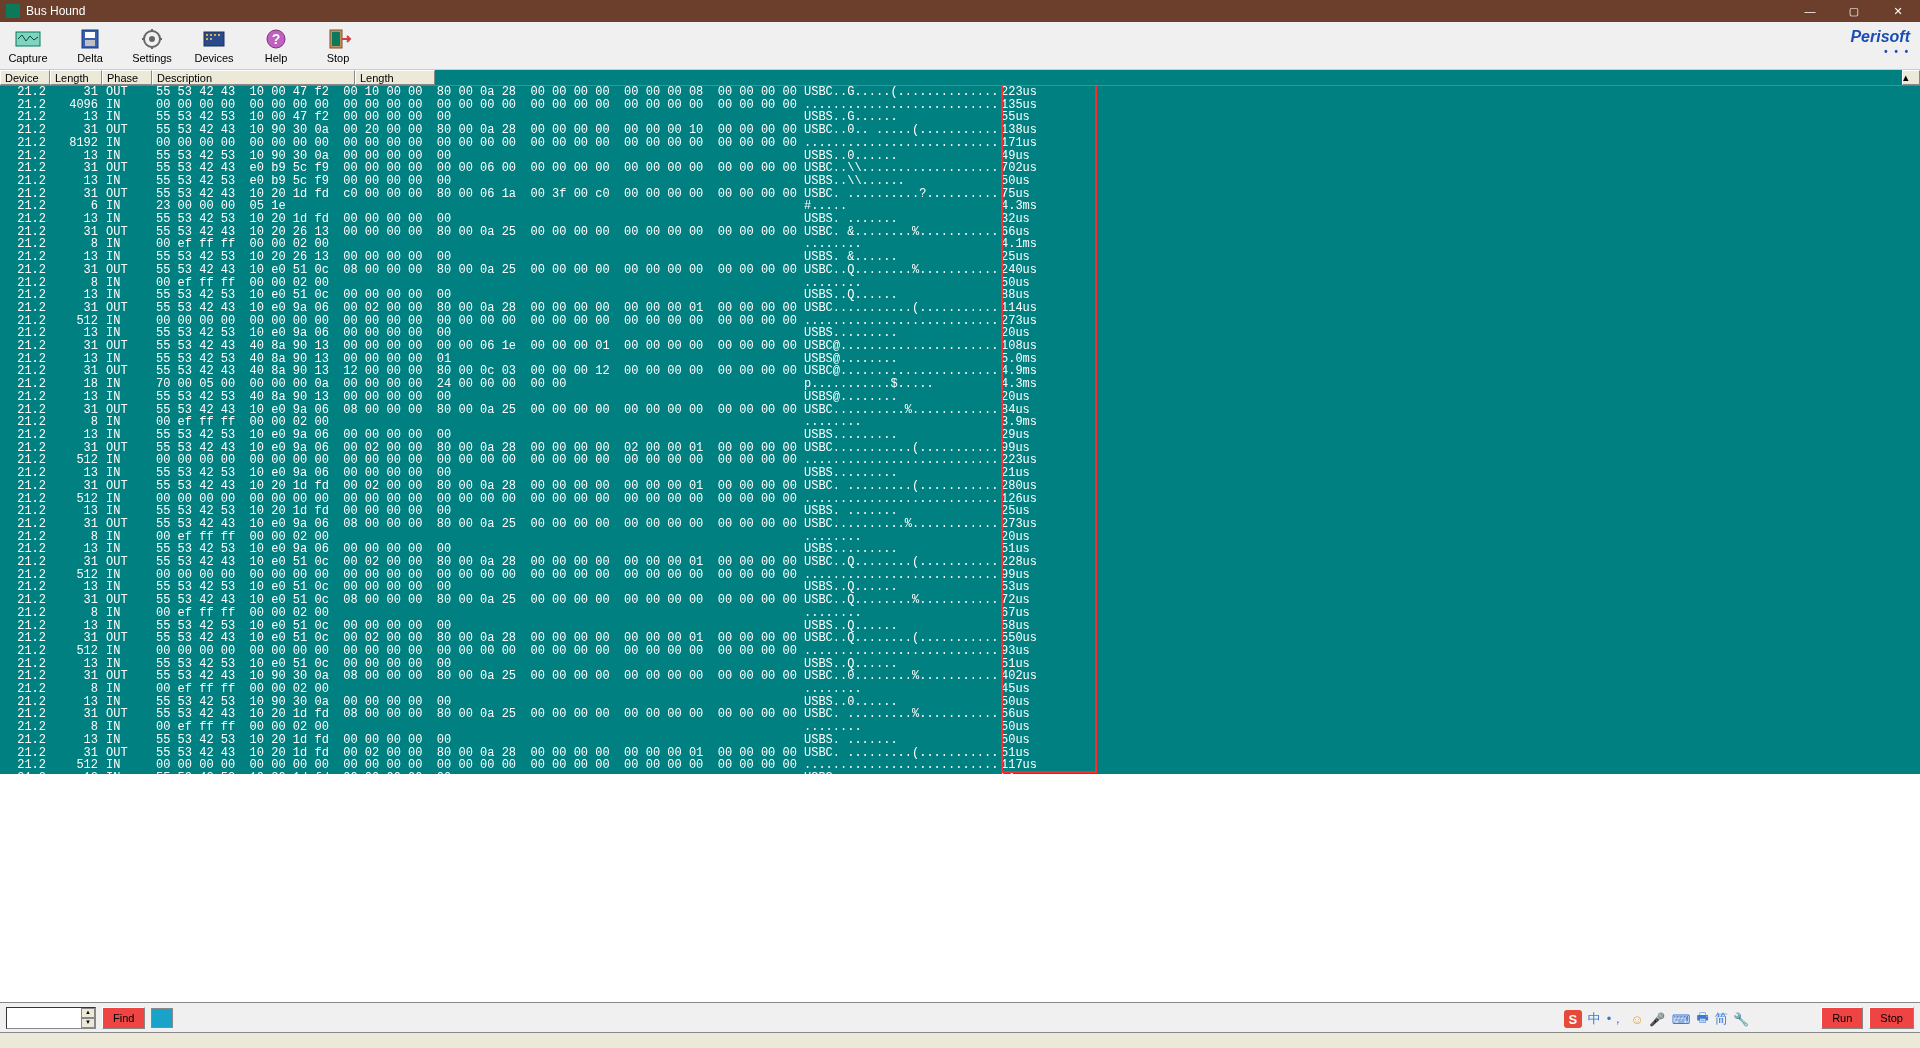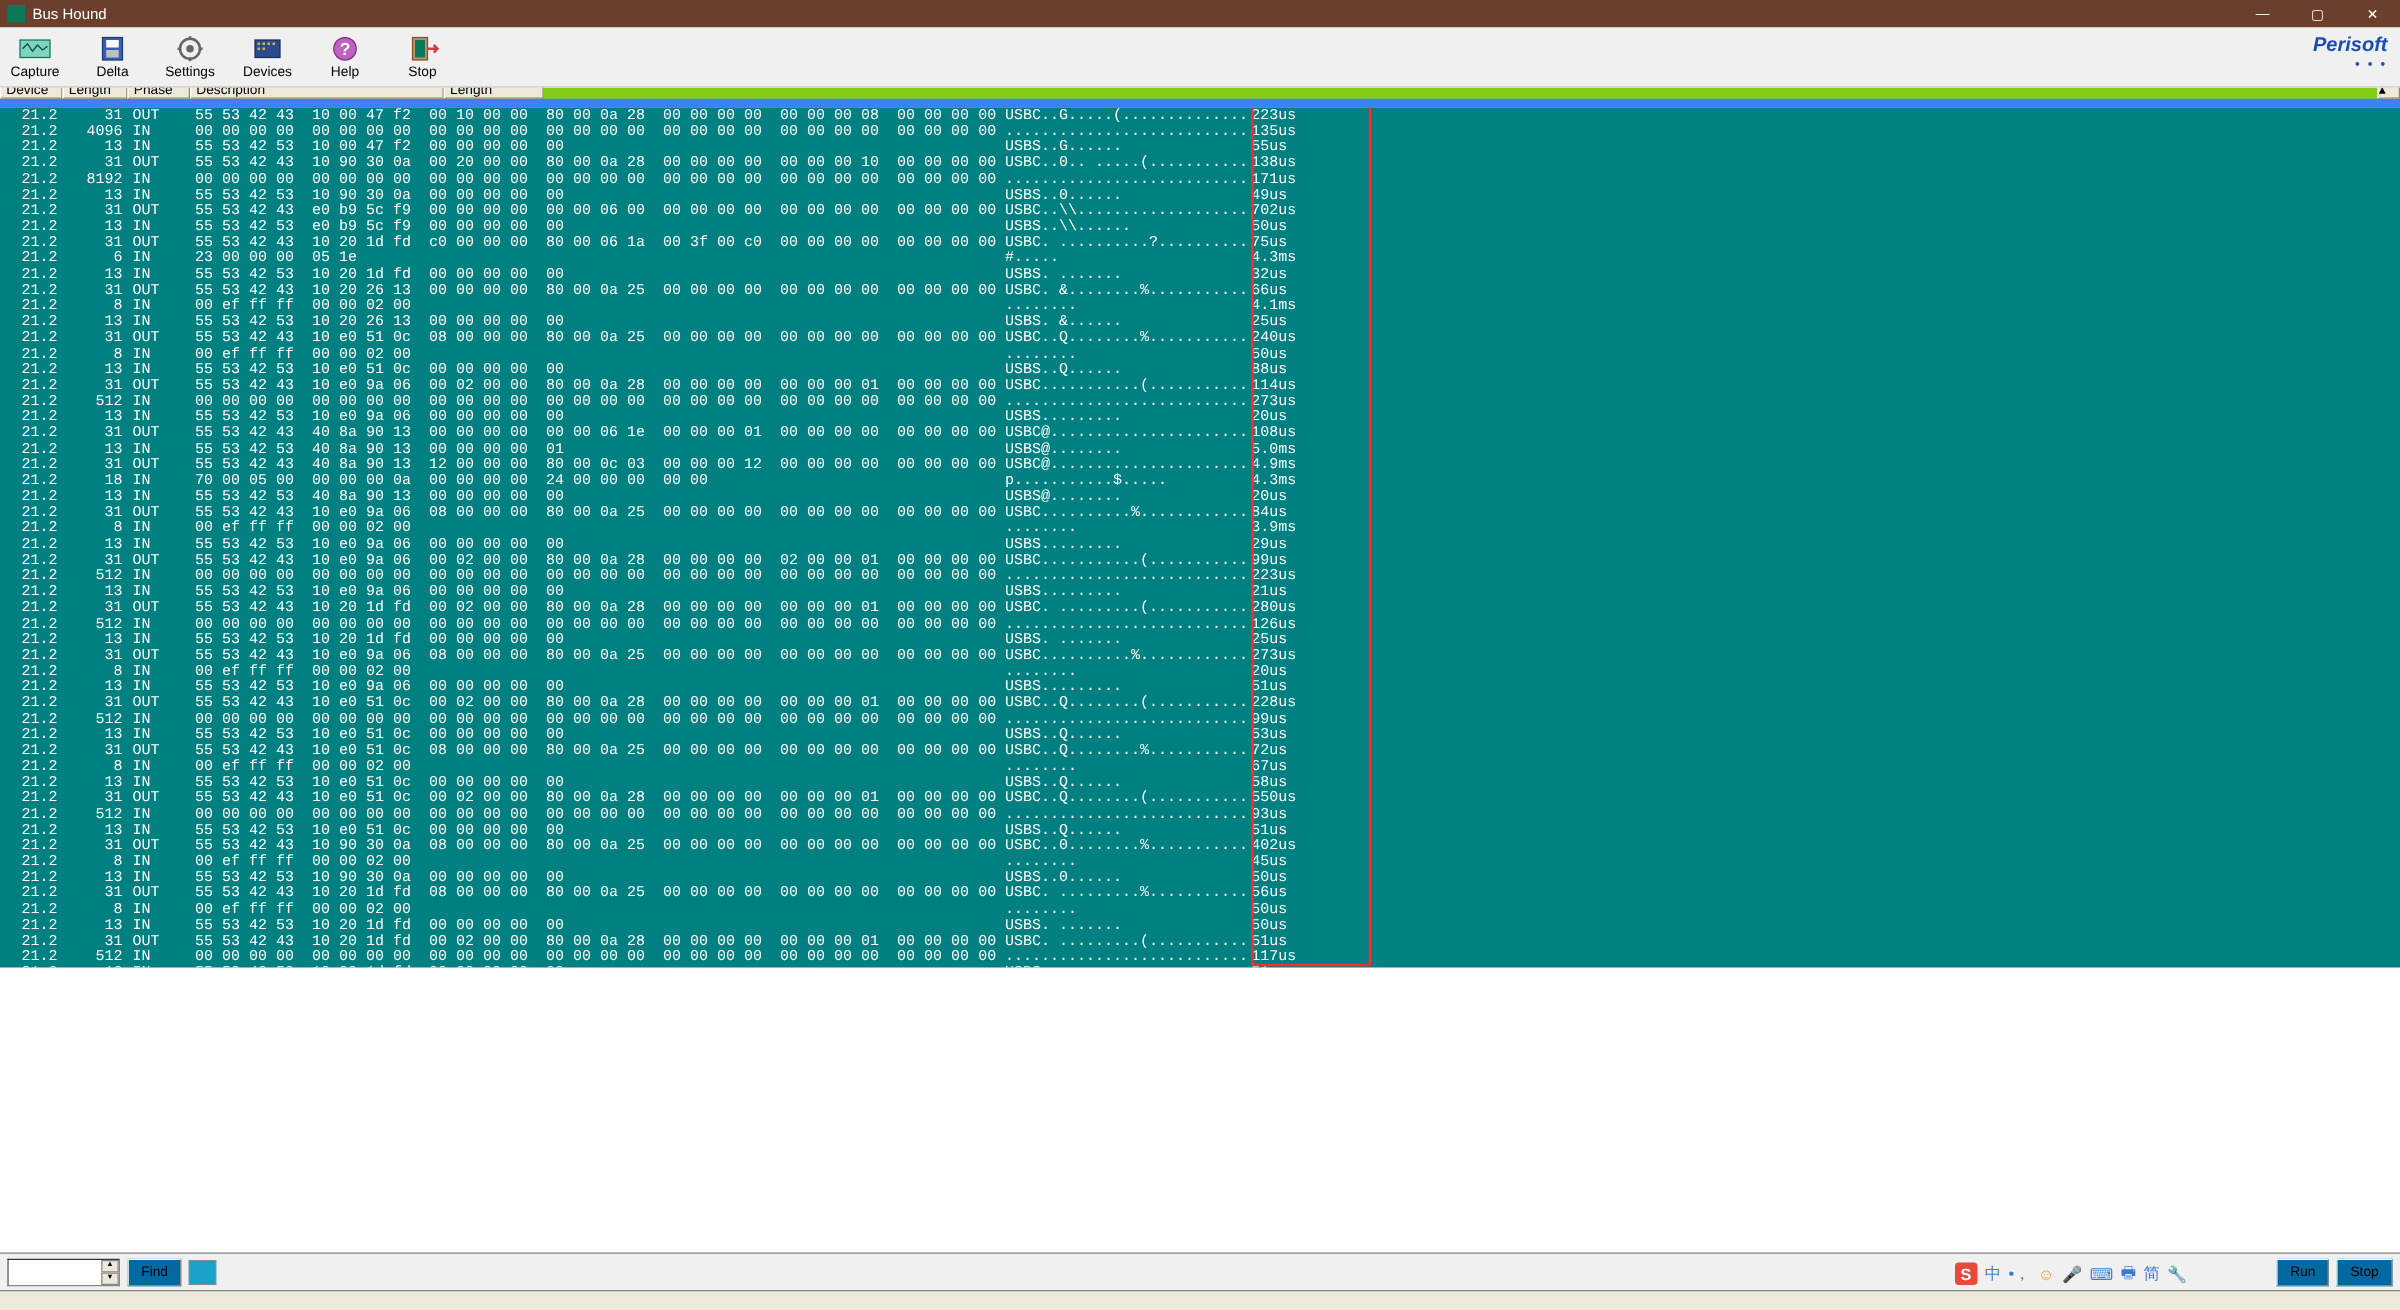--- a/index.html
+++ b/index.html
@@ -57,25 +57,24 @@
 .tool-label { font-size: 11px; color: #000; }
 .logo {
   position: absolute; right: 10px; top: 6px;
   font-weight: bold; font-style: italic;
   font-size: 16px; color: #1a4db3;
 }
 .logo-dots { font-size: 10px; letter-spacing: 2px; text-align: right;}
 
 .headers {
   display: flex;
-  background: #84cc16;
+  background: #3b82f6;
   height: 16px;
   font-size: 11px;
-  border-bottom: 7px solid #3b82f6;
-  align-items: flex-end;
+  border-bottom: 1px solid #3b82f6;
 }
 .hdr {
   border: 1px solid #888;
   border-top: 1px solid #fff;
   border-left: 1px solid #fff;
   padding: 0 4px;
   display: flex; align-items: center;
   background: #ece9d8;
 }
 .hdr.device { width: 50px; }
@@ -128,21 +127,21 @@
   display: flex; align-items: center;
   border: 1px inset #888; background: #fff;
   height: 22px;
 }
 .spin input { border:none; width: 74px; height: 20px; padding: 0 4px; font-size:11px; outline:none;}
 .spin-btns { display:flex; flex-direction:column; width:14px;}
 .spin-btns div { height:10px; border:1px solid #888; background:#ece9d8; font-size:6px; line-height:6px; text-align:center; cursor:pointer;}
 .btn {
   height: 22px;
   padding: 0 10px;
-  background: #0369a1;
+  background: #ef4444;
   border: 1px solid #888;
   border-top-color:#fff; border-left-color:#fff;
   cursor: pointer;
   font-size: 11px;
 }
 .color-swatch { width: 22px; height: 20px; background: #1aa3c9; border:1px solid #888;}
 .bottombar .spacer { flex: 1; }
 
 .ime-bar {
   position: absolute;

